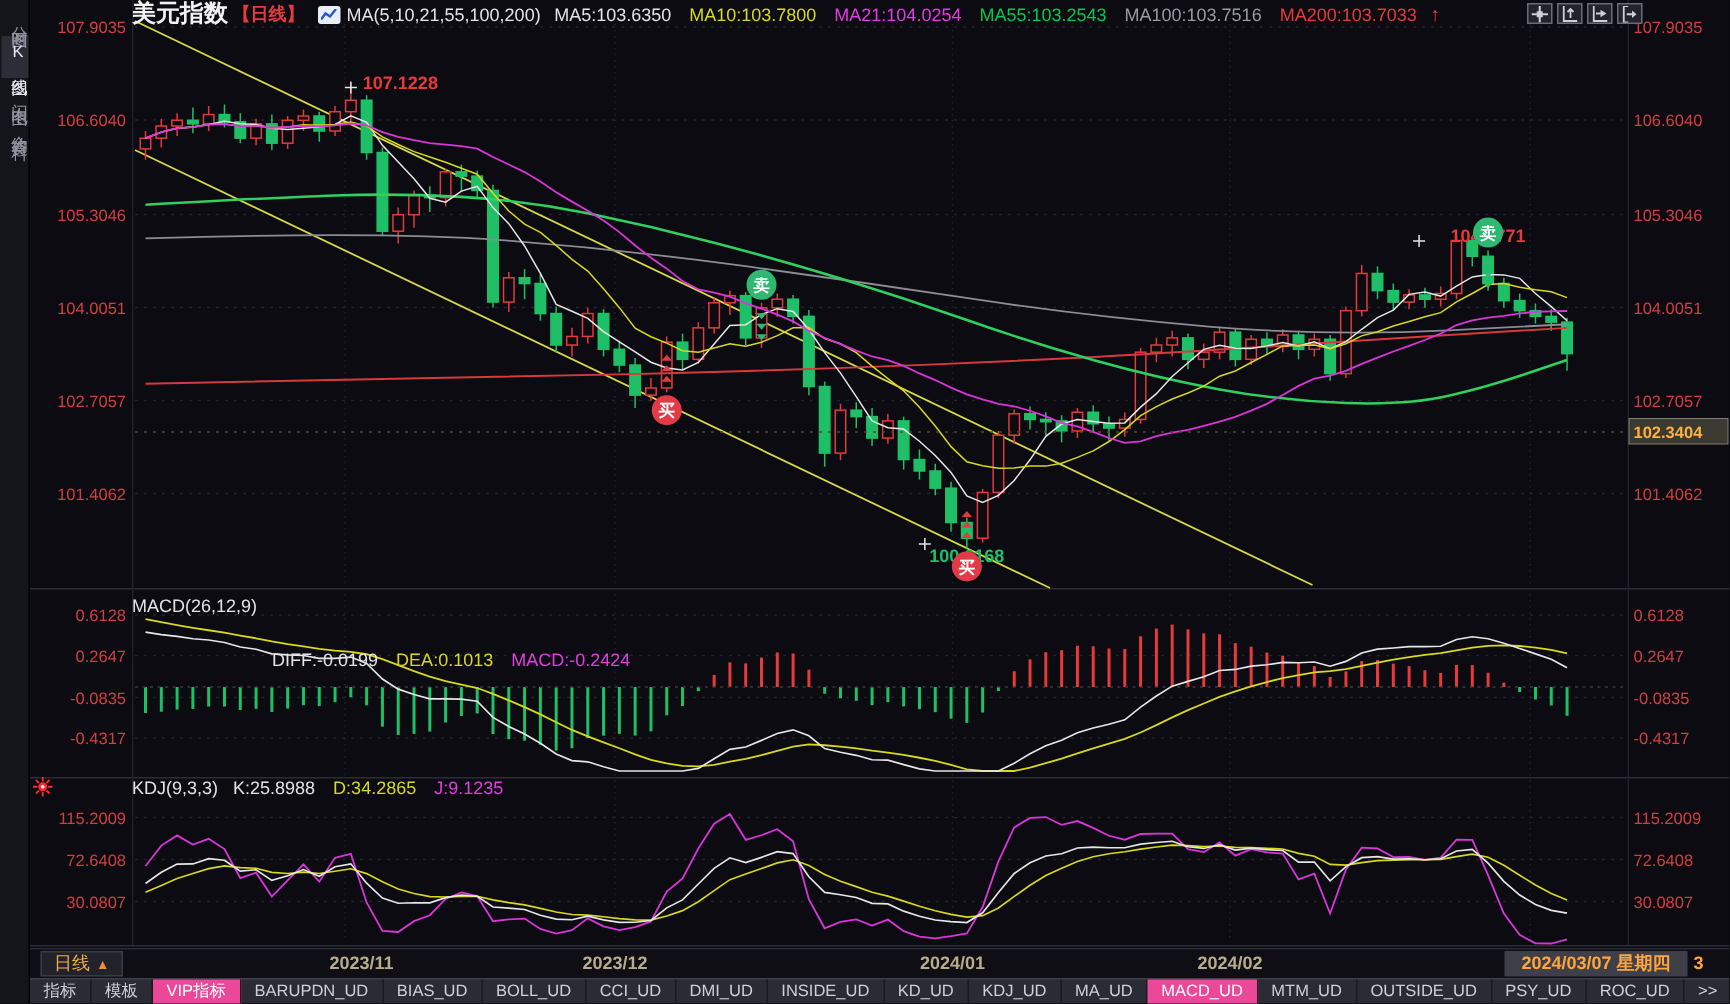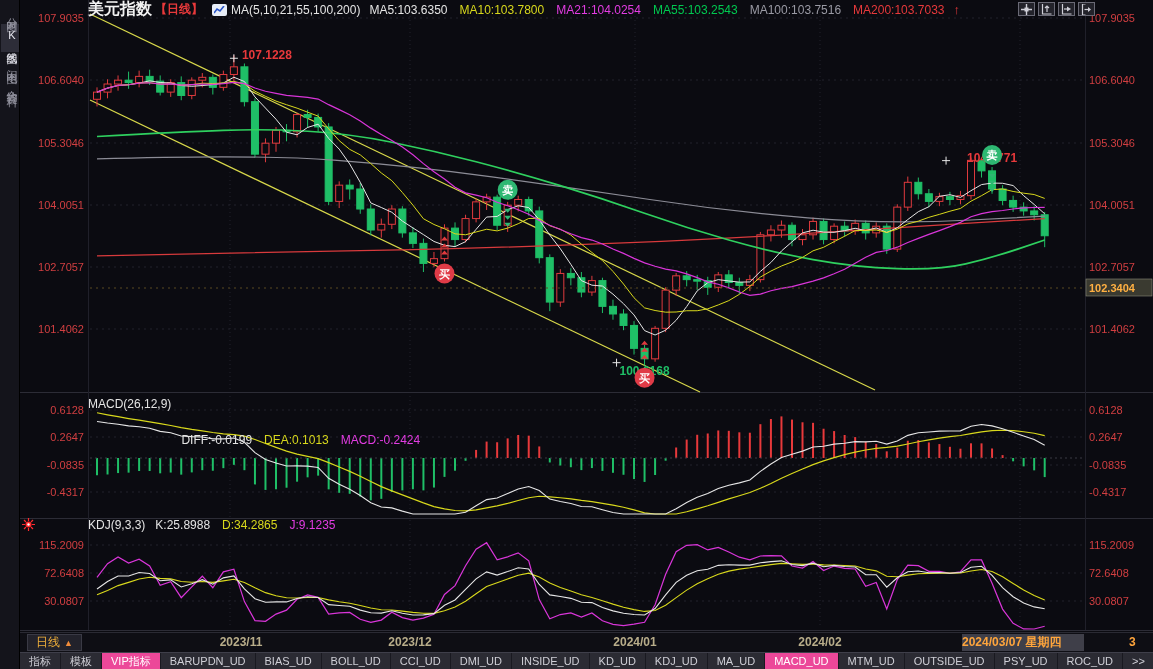--- a/index.html
+++ b/index.html
@@ -36,22 +36,22 @@
 
   
   #daterow { position:absolute; left:20px; top:632px; width:1133px; height:20px;
     background:#0e0e14; border-top:1px solid #2a2a33; z-index:5; font-size:12px; }
   #period-btn { position:absolute; left:7px; top:1px; height:17px; padding:0 8px;
     background:#22222b; border:1px solid #3a3a45; color:#f0b03a; font-weight:normal;
     display:flex; align-items:center; gap:4px; cursor:pointer; }
   #period-btn .tri { color:#f08c3a; font-size:9px; }
   .date-lbl { position:absolute; top:2px; transform:translateX(-50%);
     color:#b8ad8a; font-weight:bold; }
-  #date-hl { position:absolute; left:942px; top:1px; width:122px; height:17px;
-    background:#3f3f49; color:#ffa53c; font-weight:bold; 
+  #date-hl { position:absolute; left:983px; top:1px; width:122px; height:17px;
+    background:#3f3f49; color:#ffa53c; font-weight:bold; text-align:center;
     line-height:17px; }
   #date-suffix { position:absolute; left:1109px; top:2px; color:#ffa53c; font-weight:bold; }
 
   
   #toolbar { position:absolute; left:20px; top:652px; width:1133px; height:17px;
     background:#2b2b33; border-top:1px solid #3f3f4a; display:flex; z-index:5; }
   .tb-item { height:32px; line-height:16px; padding:0 9px; font-size:11px;
     color:#cfcfd6; border-right:1px solid #191920; cursor:pointer; white-space:nowrap; }
   .tb-item.active { background:#ec4899; color:#ffffff; }
 

